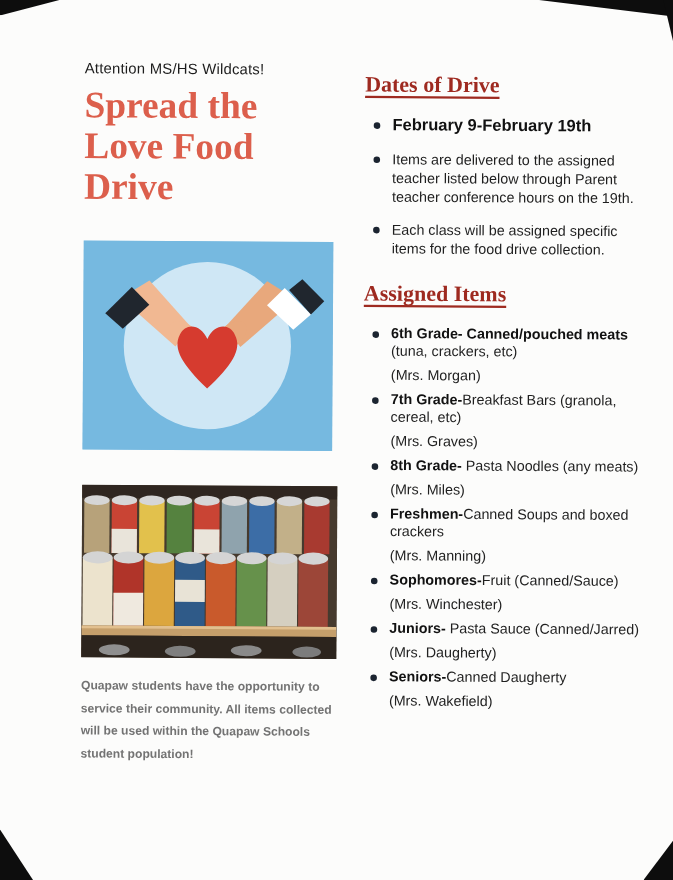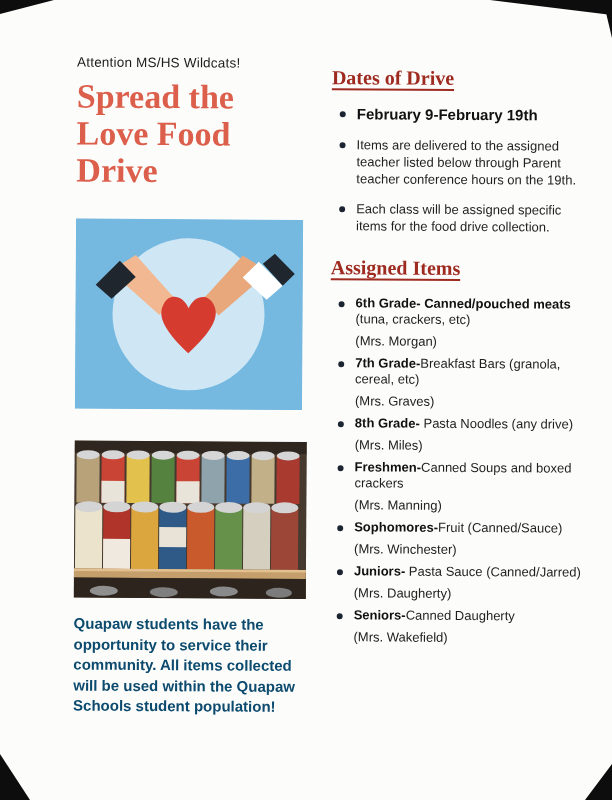--- a/index.html
+++ b/index.html
@@ -34,22 +34,22 @@
   .hero{
     margin-top:30px;width:227px;height:190px;
     background:#76b9e0;overflow:hidden;
   }
   .photo{
     margin-top:32px;width:232px;height:157px;
     background:#463a2e;overflow:hidden;
   }
   .mission{
     margin-top:16px;width:242px;
-    font-size:15px;font-weight:bold;line-height:20.5px;
-    color:#0c4a6e;
+    font-size:11px;font-weight:bold;line-height:20.5px;
+    color:#737373;
   }
 
   
   .col-right{position:absolute;left:330px;top:66px;width:258px;}
   .heading{
     font-family:"Liberation Serif", serif;
     font-weight:bold;font-size:20px;
     color:#9e2a20;
     text-decoration:underline;
     text-decoration-thickness:2px;
@@ -206,21 +206,21 @@
           <span class="dot"></span>
           <div class="itxt">
             <div><b>7th Grade-</b><span>Breakfast Bars (granola, cereal, etc)</span></div>
             <div class="teacher">(Mrs. Graves)</div>
           </div>
         </li>
 
         <li>
           <span class="dot"></span>
           <div class="itxt">
-            <div><b>8th Grade-</b><span> Pasta Noodles (any drive)</span></div>
+            <div><b>8th Grade-</b><span> Pasta Noodles (any meats)</span></div>
             <div class="teacher">(Mrs. Miles)</div>
           </div>
         </li>
 
         <li>
           <span class="dot"></span>
           <div class="itxt">
             <div><b>Freshmen-</b><span>Canned Soups and boxed crackers</span></div>
             <div class="teacher">(Mrs. Manning)</div>
           </div>

